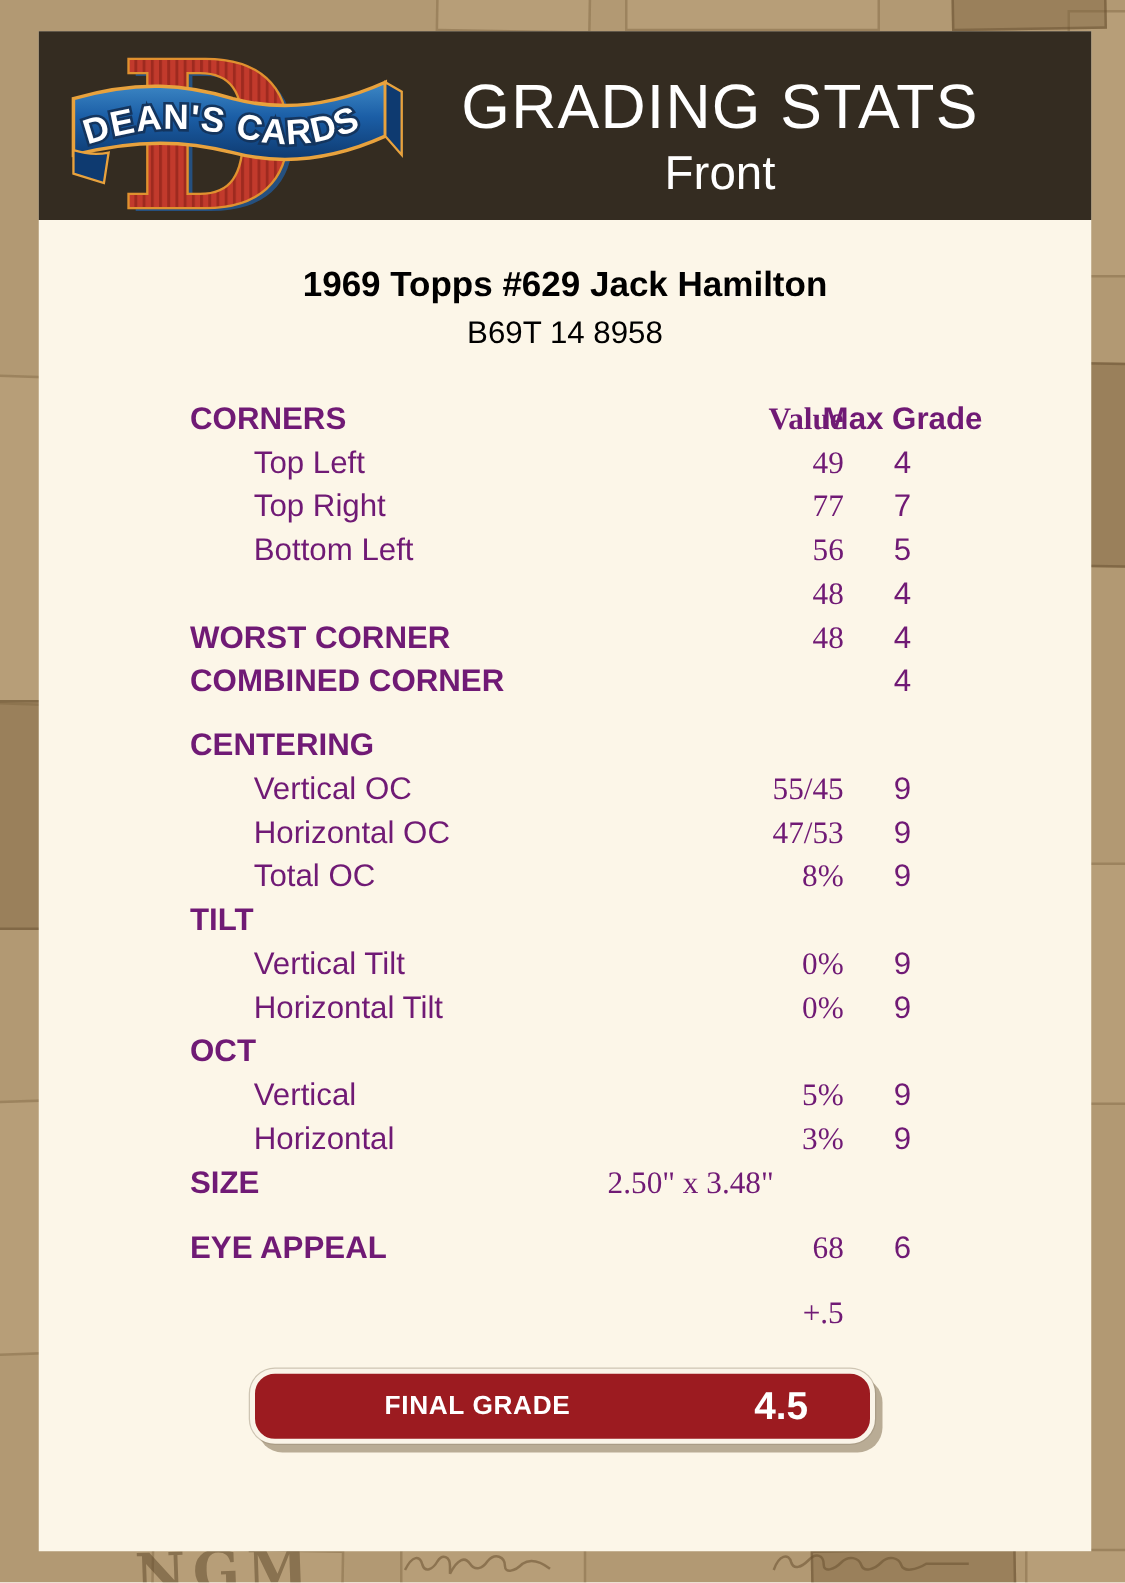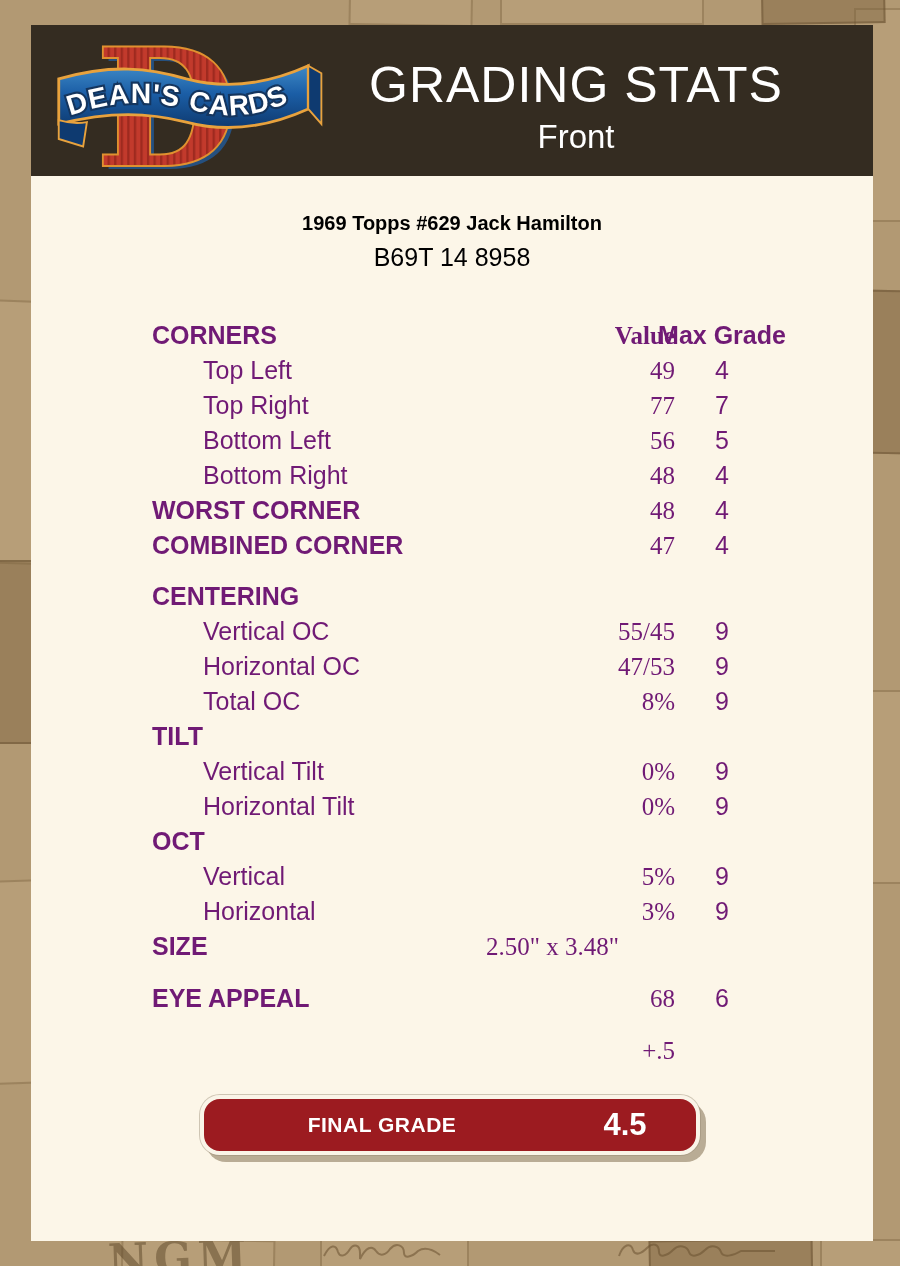--- a/index.html
+++ b/index.html
@@ -18,24 +18,24 @@
   }
   .bg-script{position:absolute;}
 
   
   .panel{position:absolute;left:31px;top:25px;width:842px;height:1216px;background:#FCF6E8;}
 
   .header-bar{position:absolute;left:0;top:0;width:842px;height:151px;background:#342C21;}
   .logo{position:absolute;left:24px;top:5px;}
   .head-titles{position:absolute;left:250px;top:0;width:590px;height:151px;text-align:center;color:#FFFFFF;}
   .head-title{margin-top:33px;font-size:50px;letter-spacing:1px;line-height:1.1;}
-  .head-sub{margin-top:5px;font-size:33px;}
+  .head-sub{margin-top:5px;font-size:38px;}
 
   .card-info{position:absolute;left:0;top:151px;width:842px;text-align:center;color:#000;}
-  .card-title{margin-top:36px;font-size:20px;font-weight:bold;}
+  .card-title{margin-top:36px;font-size:28px;font-weight:bold;}
   .card-serial{margin-top:8px;font-size:25px;}
 
   
   .stats{position:absolute;left:0;top:293px;width:884px;color:#701a75;}
   .row{position:relative;height:35px;line-height:35px;font-size:25px;white-space:nowrap;}
   .row.gap16{margin-top:16px;}
   .row.gap17{margin-top:17px;}
   .lbl{display:inline-block;margin-left:172px;}
   .lbl.sect{margin-left:121px;font-weight:bold;}
   .val{position:absolute;left:400px;top:0;width:244px;text-align:right;font-family:Liberation Serif, serif;}
@@ -137,32 +137,30 @@
         <span class="lbl">Top Right</span>
         <span class="val">77</span>
         <span class="maxg">7</span>
       </div>
       <div class="row">
         <span class="lbl">Bottom Left</span>
         <span class="val">56</span>
         <span class="maxg">5</span>
       </div>
       <div class="row">
-        <span class="lbl">Bottom Right</span>
         <span class="val">48</span>
         <span class="maxg">4</span>
       </div>
       <div class="row">
         <span class="lbl sect">WORST CORNER</span>
         <span class="val">48</span>
         <span class="maxg">4</span>
       </div>
       <div class="row">
         <span class="lbl sect">COMBINED CORNER</span>
-        <span class="val">47</span>
         <span class="maxg">4</span>
       </div>
       <div class="row gap16">
         <span class="lbl sect">CENTERING</span>
       </div>
       <div class="row">
         <span class="lbl">Vertical OC</span>
         <span class="val">55/45</span>
         <span class="maxg">9</span>
       </div>

